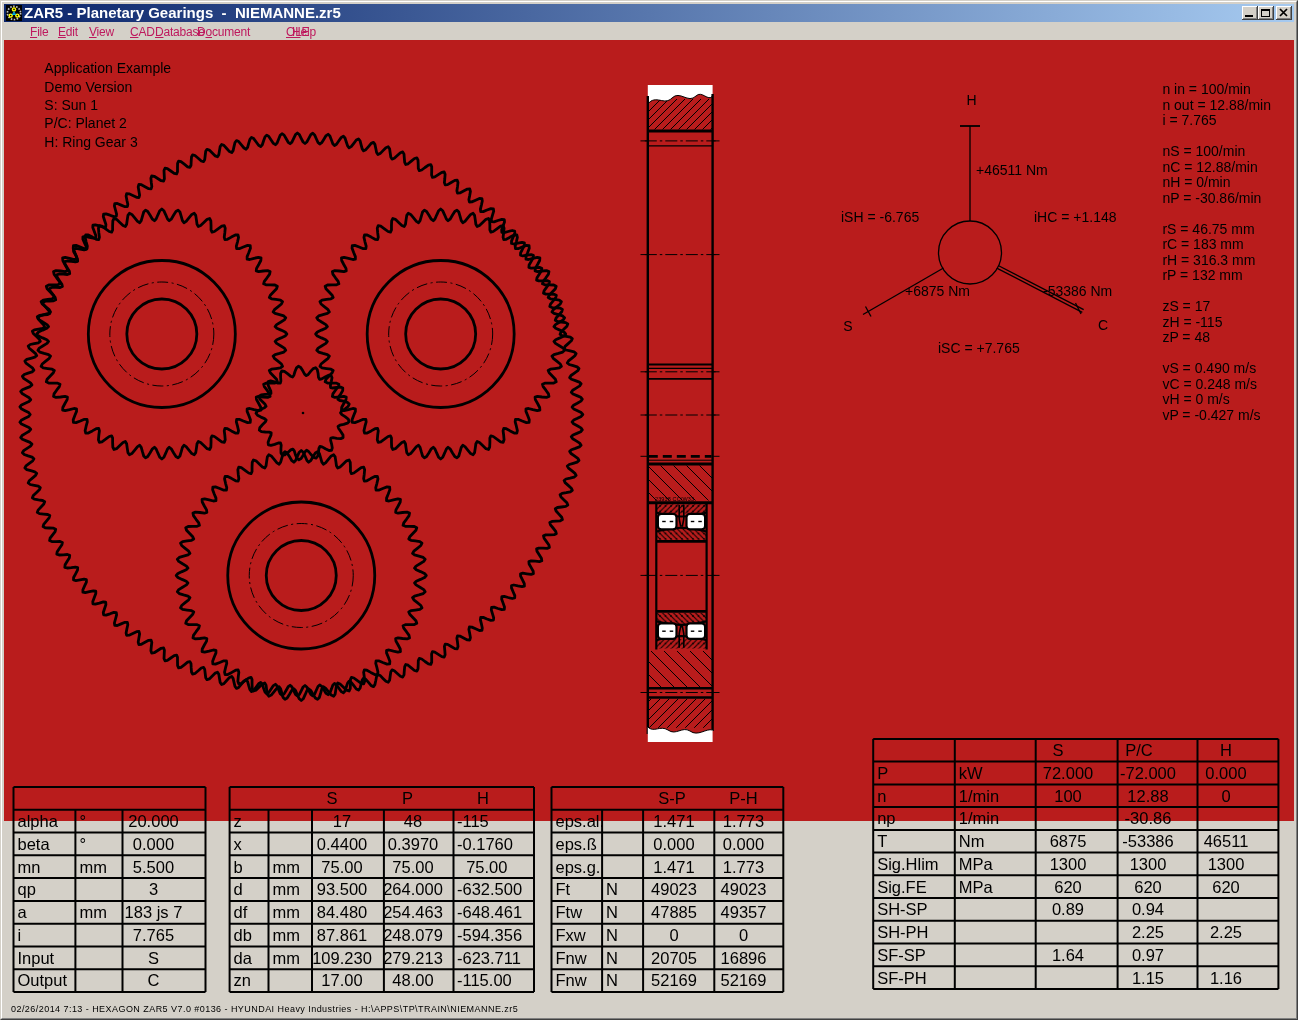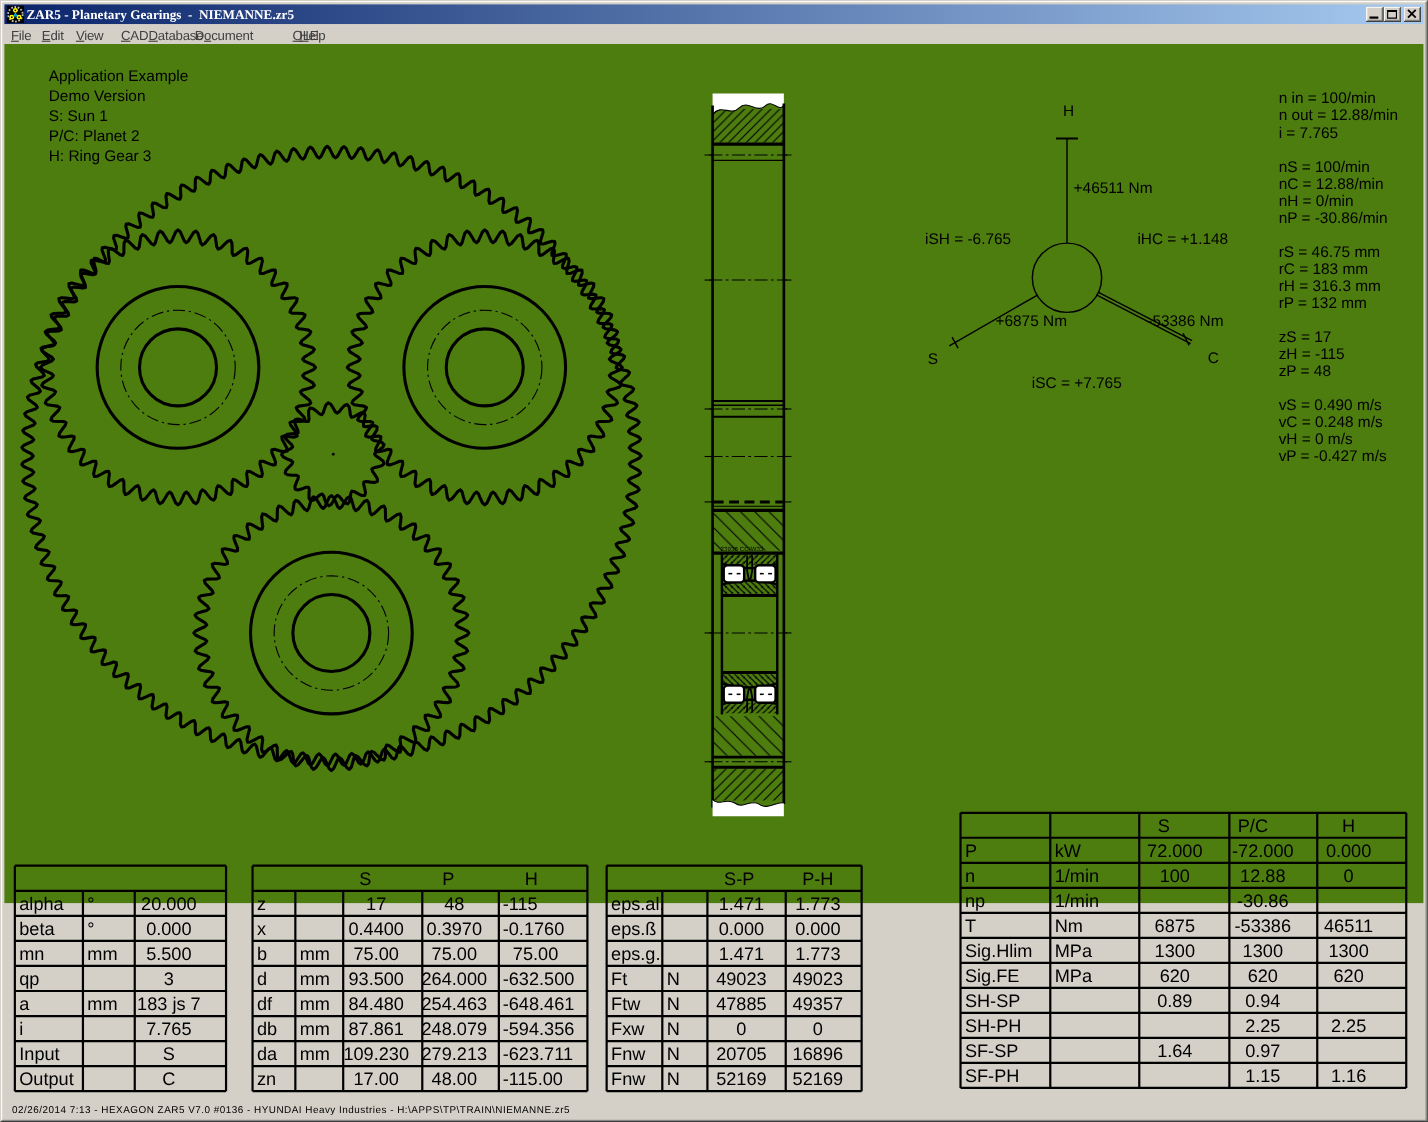--- a/index.html
+++ b/index.html
@@ -4,32 +4,32 @@
 * { margin:0; padding:0; box-sizing:border-box; }
 html,body { width:1298px; height:1020px; background:#d4d0c8; overflow:hidden;
   font-family:"Liberation Sans", sans-serif; }
 #win { position:absolute; left:0; top:0; width:1298px; height:1020px; background:#d4d0c8; }
 #f1 { position:absolute; inset:0; border:1px solid; border-color:#d4d0c8 #404040 #404040 #d4d0c8; }
 #f2 { position:absolute; inset:1px; border:1px solid; border-color:#fff #808080 #808080 #fff; }
 #titlebar { position:absolute; left:4px; top:4px; width:1290px; height:18px;
   background:linear-gradient(to right, #0a246a, #a6caf0); }
 #ticon { position:absolute; left:2px; top:1px; width:16px; height:16px; }
 #ttext { position:absolute; left:20px; top:0; height:18px; line-height:18px;
-  color:#fff; font-size:12px; font-weight:bold; white-space:pre;font-family:Liberation Serif, serif; }
+  color:#fff; font-size:15px; font-weight:bold; white-space:pre; }
 .tb { position:absolute; top:2px; width:16px; height:14px; background:#d4d0c8;
   box-shadow: inset -1px -1px 0 #404040, inset 1px 1px 0 #fff, inset -2px -2px 0 #808080, inset 2px 2px 0 #d4d0c8; }
 #bmin { left:1238px; }
 #bmax { left:1254px; }
 #bclose { left:1271.5px; }
 #bmin .g { position:absolute; left:3px; bottom:3px; width:8px; height:2px; background:#000; }
 #bmax .g { position:absolute; left:3px; top:3px; width:9px; height:8px; border:1px solid #000; border-top-width:2px; }
 #menubar { position:absolute; left:4px; top:22px; width:1290px; height:18px; background:#d4d0c8; }
-.mi { position:absolute; top:1.5px; height:18px; line-height:17px; font-size:12px; letter-spacing:-0.2px; color:#404040; }
+.mi { position:absolute; top:1.5px; height:18px; line-height:17px; font-size:12px; letter-spacing:-0.2px; color:#be185d;margin-left:20px; }
 .mi u { text-decoration:underline; }
-#canvas { position:absolute; left:4px; top:40px; width:1290px; height:781px; background:#4d7c0f; }
+#canvas { position:absolute; left:4px; top:40px; width:1290px; height:781px; background:#b91c1c; }
 svg text { font-family:"Liberation Sans", sans-serif; fill:#000; }
 </style></head>
 <body>
 <div id="win">
 <div id="f1"></div>
     <div id="f2"></div>
 <div id="titlebar">
   <svg id="ticon" viewBox="0 0 16 16">
     <rect x="0" y="0" width="16" height="16" fill="#000"></rect>
     <circle cx="8" cy="8" r="6.6" fill="none" stroke="#c0c0c0" stroke-width="1.7" stroke-dasharray="1.6 1.4"></circle>

